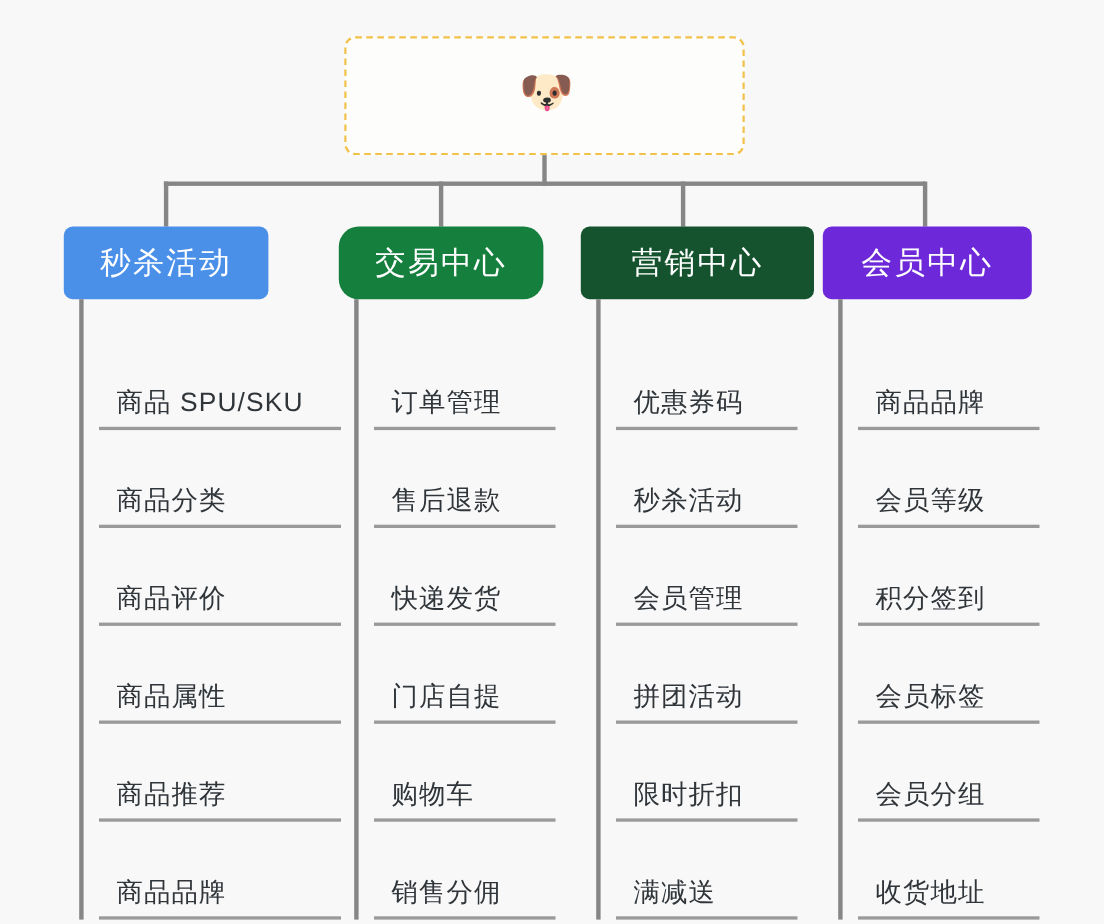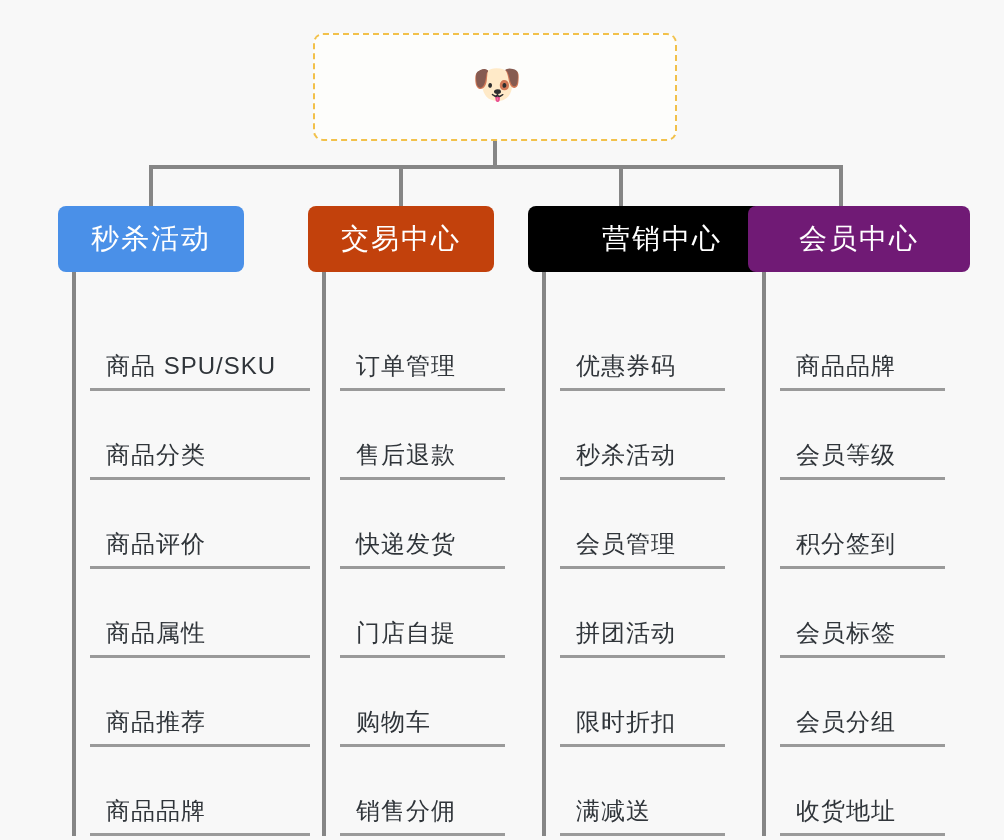--- a/index.html
+++ b/index.html
@@ -167,21 +167,21 @@
           <div class="leaf-label">商品推荐</div>
           <div class="leaf-rule" style="width: 220px;"></div>
         </div>
         <div class="leaf" style="left: 48px; top: 541px;">
           <div class="leaf-label">商品品牌</div>
           <div class="leaf-rule" style="width: 220px;"></div>
         </div>
       </div>
       <div class="column" style="left: 308px;">
         <div class="drop" style="left: 91px; top: -41px; height: 41px;"></div>
-        <div class="cat-header" style="width: 186px; background: #c2410c;">
+        <div class="cat-header" style="width: 186px; background: #15803d; border-radius: 18px;">
           <span>交易中心</span>
         </div>
         <div class="trunk" style="left: 14px; top: 66px; height: 564px;"></div>
         <div class="leaf" style="left: 48px; top: 96px;">
           <div class="leaf-label">订单管理</div>
           <div class="leaf-rule" style="width: 165px;"></div>
         </div>
         <div class="leaf" style="left: 48px; top: 185px;">
           <div class="leaf-label">售后退款</div>
           <div class="leaf-rule" style="width: 165px;"></div>
@@ -198,21 +198,21 @@
           <div class="leaf-label">购物车</div>
           <div class="leaf-rule" style="width: 165px;"></div>
         </div>
         <div class="leaf" style="left: 48px; top: 541px;">
           <div class="leaf-label">销售分佣</div>
           <div class="leaf-rule" style="width: 165px;"></div>
         </div>
       </div>
       <div class="column" style="left: 528px;">
         <div class="drop" style="left: 91px; top: -41px; height: 41px;"></div>
-        <div class="cat-header" style="width: 212px; background: #000000; padding-left: 28px;">
+        <div class="cat-header" style="width: 212px; background: #14532d;">
           <span>营销中心</span>
         </div>
         <div class="trunk" style="left: 14px; top: 66px; height: 564px;"></div>
         <div class="leaf" style="left: 48px; top: 96px;">
           <div class="leaf-label">优惠券码</div>
           <div class="leaf-rule" style="width: 165px;"></div>
         </div>
         <div class="leaf" style="left: 48px; top: 185px;">
           <div class="leaf-label">秒杀活动</div>
           <div class="leaf-rule" style="width: 165px;"></div>
@@ -229,21 +229,21 @@
           <div class="leaf-label">限时折扣</div>
           <div class="leaf-rule" style="width: 165px;"></div>
         </div>
         <div class="leaf" style="left: 48px; top: 541px;">
           <div class="leaf-label">满减送</div>
           <div class="leaf-rule" style="width: 165px;"></div>
         </div>
       </div>
       <div class="column" style="left: 748px;">
         <div class="drop" style="left: 91px; top: -41px; height: 41px;"></div>
-        <div class="cat-header" style="width: 222px; background: #701a75;">
+        <div class="cat-header" style="width: 190px; background: #6d28d9;">
           <span>会员中心</span>
         </div>
         <div class="trunk" style="left: 14px; top: 66px; height: 564px;"></div>
         <div class="leaf" style="left: 48px; top: 96px;">
           <div class="leaf-label">商品品牌</div>
           <div class="leaf-rule" style="width: 165px;"></div>
         </div>
         <div class="leaf" style="left: 48px; top: 185px;">
           <div class="leaf-label">会员等级</div>
           <div class="leaf-rule" style="width: 165px;"></div>

